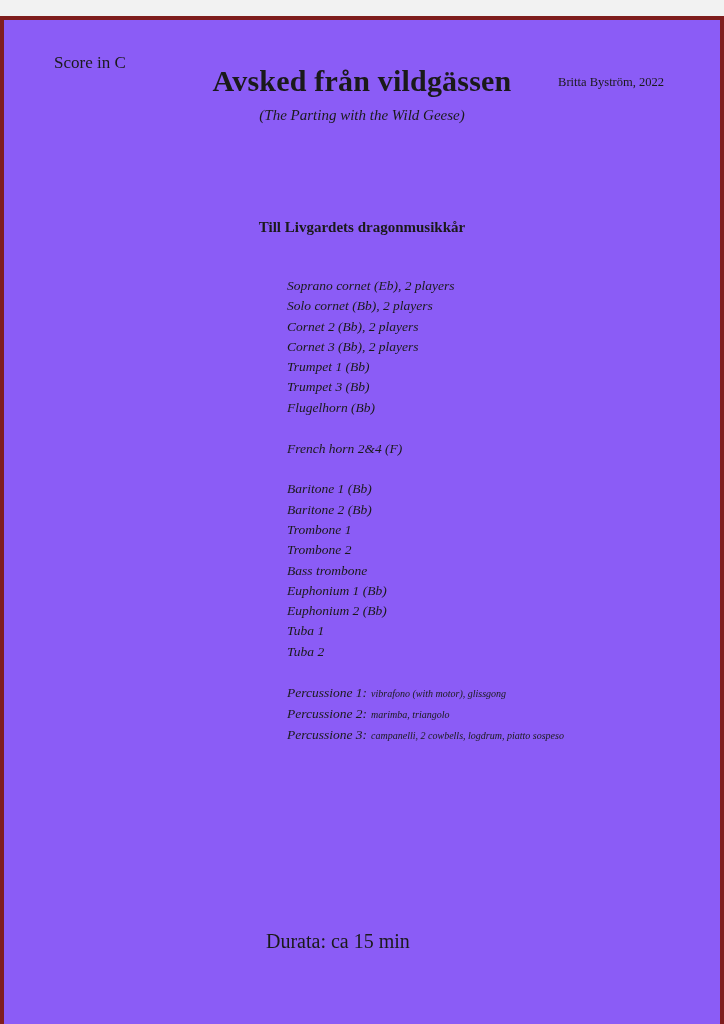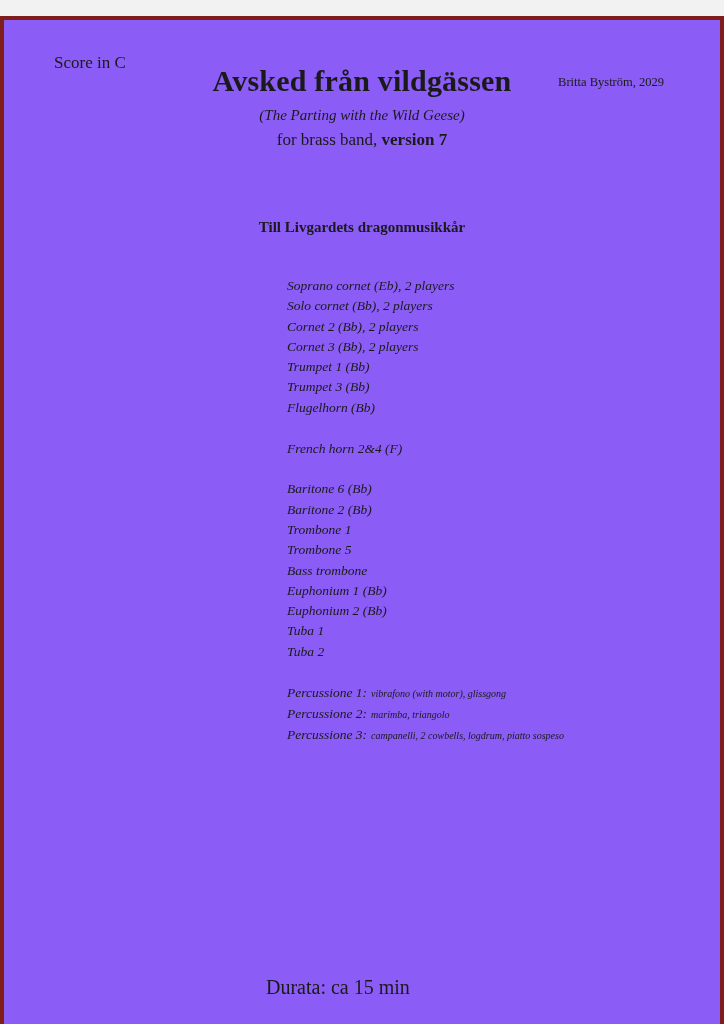--- a/index.html
+++ b/index.html
@@ -56,60 +56,59 @@
     top: 256px; left: 283px;
     font-size: 13.5px;
     font-style: italic;
   }
   .instrument-list .group { margin-top: 20.5px; }
   .instrument-list .group:first-child { margin-top: 0; }
   .instrument-list .row { line-height: 20.3px; white-space: nowrap; }
   .perc-label { font-size: 13.5px; }
   .perc-detail { font-size: 10px; margin-left: 4px; }
   .duration {
-    top: 956px; left: 262px;
+    top: 910px; left: 262px;
     font-size: 20px;
   }
 </style>
 </head>
 <body>
 
 <div class="page">
 
   <div class="abs score-label">Score in C</div>
 
   <div class="abs centered work-title">Avsked från vildgässen</div>
 
-  <div class="abs composer">Britta Byström, 2029</div>
+  <div class="abs composer">Britta Byström, 2022</div>
 
   <div class="abs centered subtitle">(The Parting with the Wild Geese)</div>
 
-  <div class="abs centered scoring"><span>for brass band, </span><span class="ver">version 7</span></div>
 
 
   <div class="abs centered dedication">Till Livgardets dragonmusikkår</div>
 
   <div class="abs instrument-list">
     <div class="group">
       <div class="row">Soprano cornet (Eb), 2 players</div>
       <div class="row">Solo cornet (Bb), 2 players</div>
       <div class="row">Cornet 2 (Bb), 2 players</div>
       <div class="row">Cornet 3 (Bb), 2 players</div>
       <div class="row">Trumpet 1 (Bb)</div>
       <div class="row">Trumpet 3 (Bb)</div>
       <div class="row">Flugelhorn (Bb)</div>
     </div>
     <div class="group">
       <div class="row">French horn 2&amp;4 (F)</div>
     </div>
     <div class="group">
-      <div class="row">Baritone 6 (Bb)</div>
+      <div class="row">Baritone 1 (Bb)</div>
       <div class="row">Baritone 2 (Bb)</div>
       <div class="row">Trombone 1</div>
-      <div class="row">Trombone 5</div>
+      <div class="row">Trombone 2</div>
       <div class="row">Bass trombone</div>
       <div class="row">Euphonium 1 (Bb)</div>
       <div class="row">Euphonium 2 (Bb)</div>
       <div class="row">Tuba 1</div>
       <div class="row">Tuba 2</div>
     </div>
     <div class="group">
       <div class="row"><span class="perc-label">Percussione 1:</span><span class="perc-detail">vibrafono (with motor), glissgong</span></div>
       <div class="row"><span class="perc-label">Percussione 2:</span><span class="perc-detail">marimba, triangolo</span></div>
       <div class="row"><span class="perc-label">Percussione 3:</span><span class="perc-detail">campanelli, 2 cowbells, logdrum, piatto sospeso</span></div>

